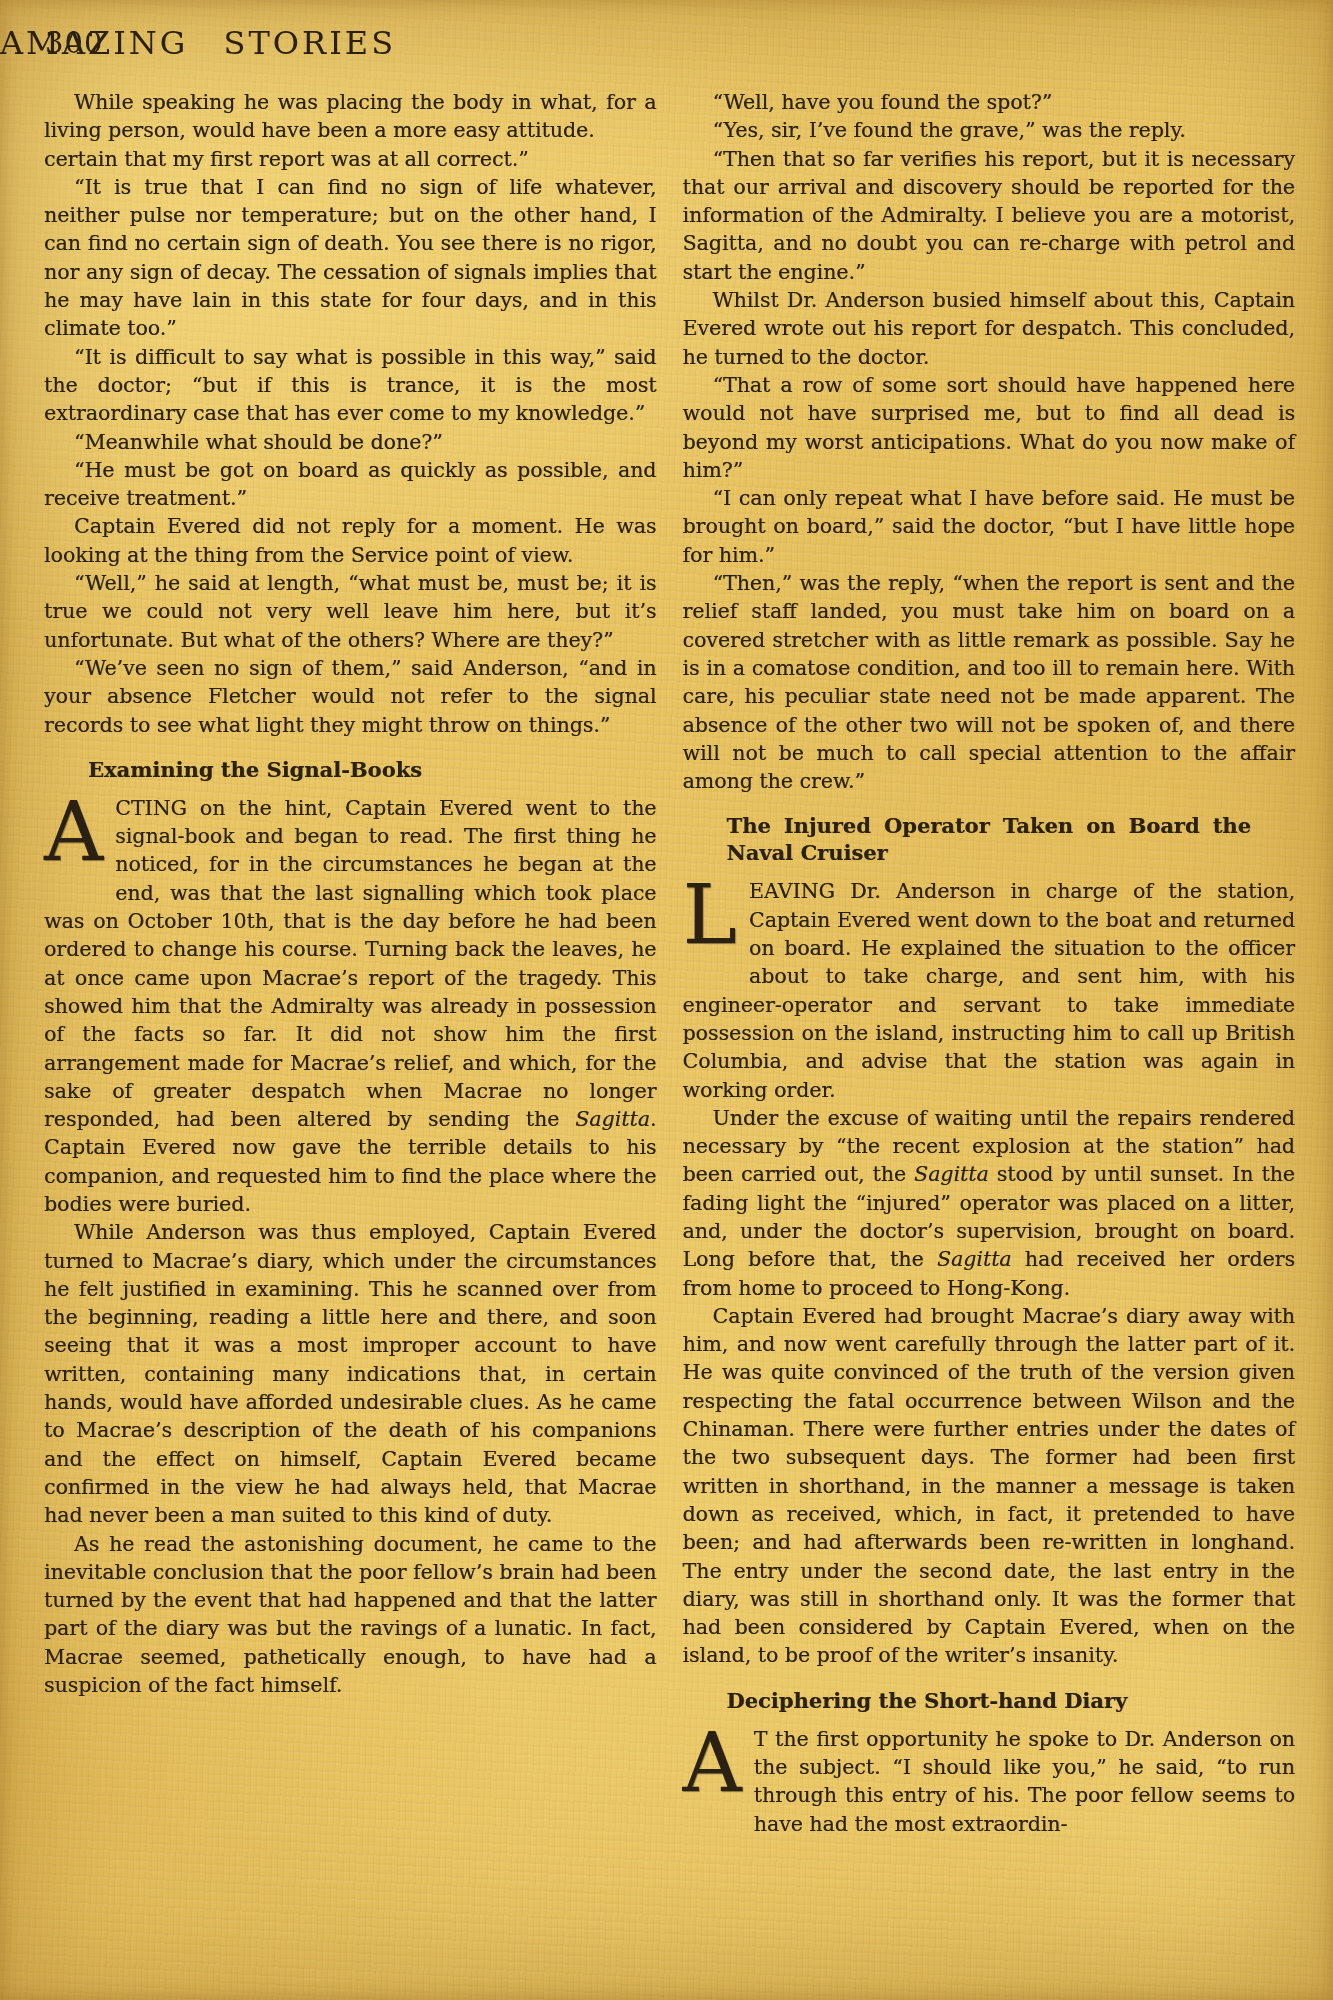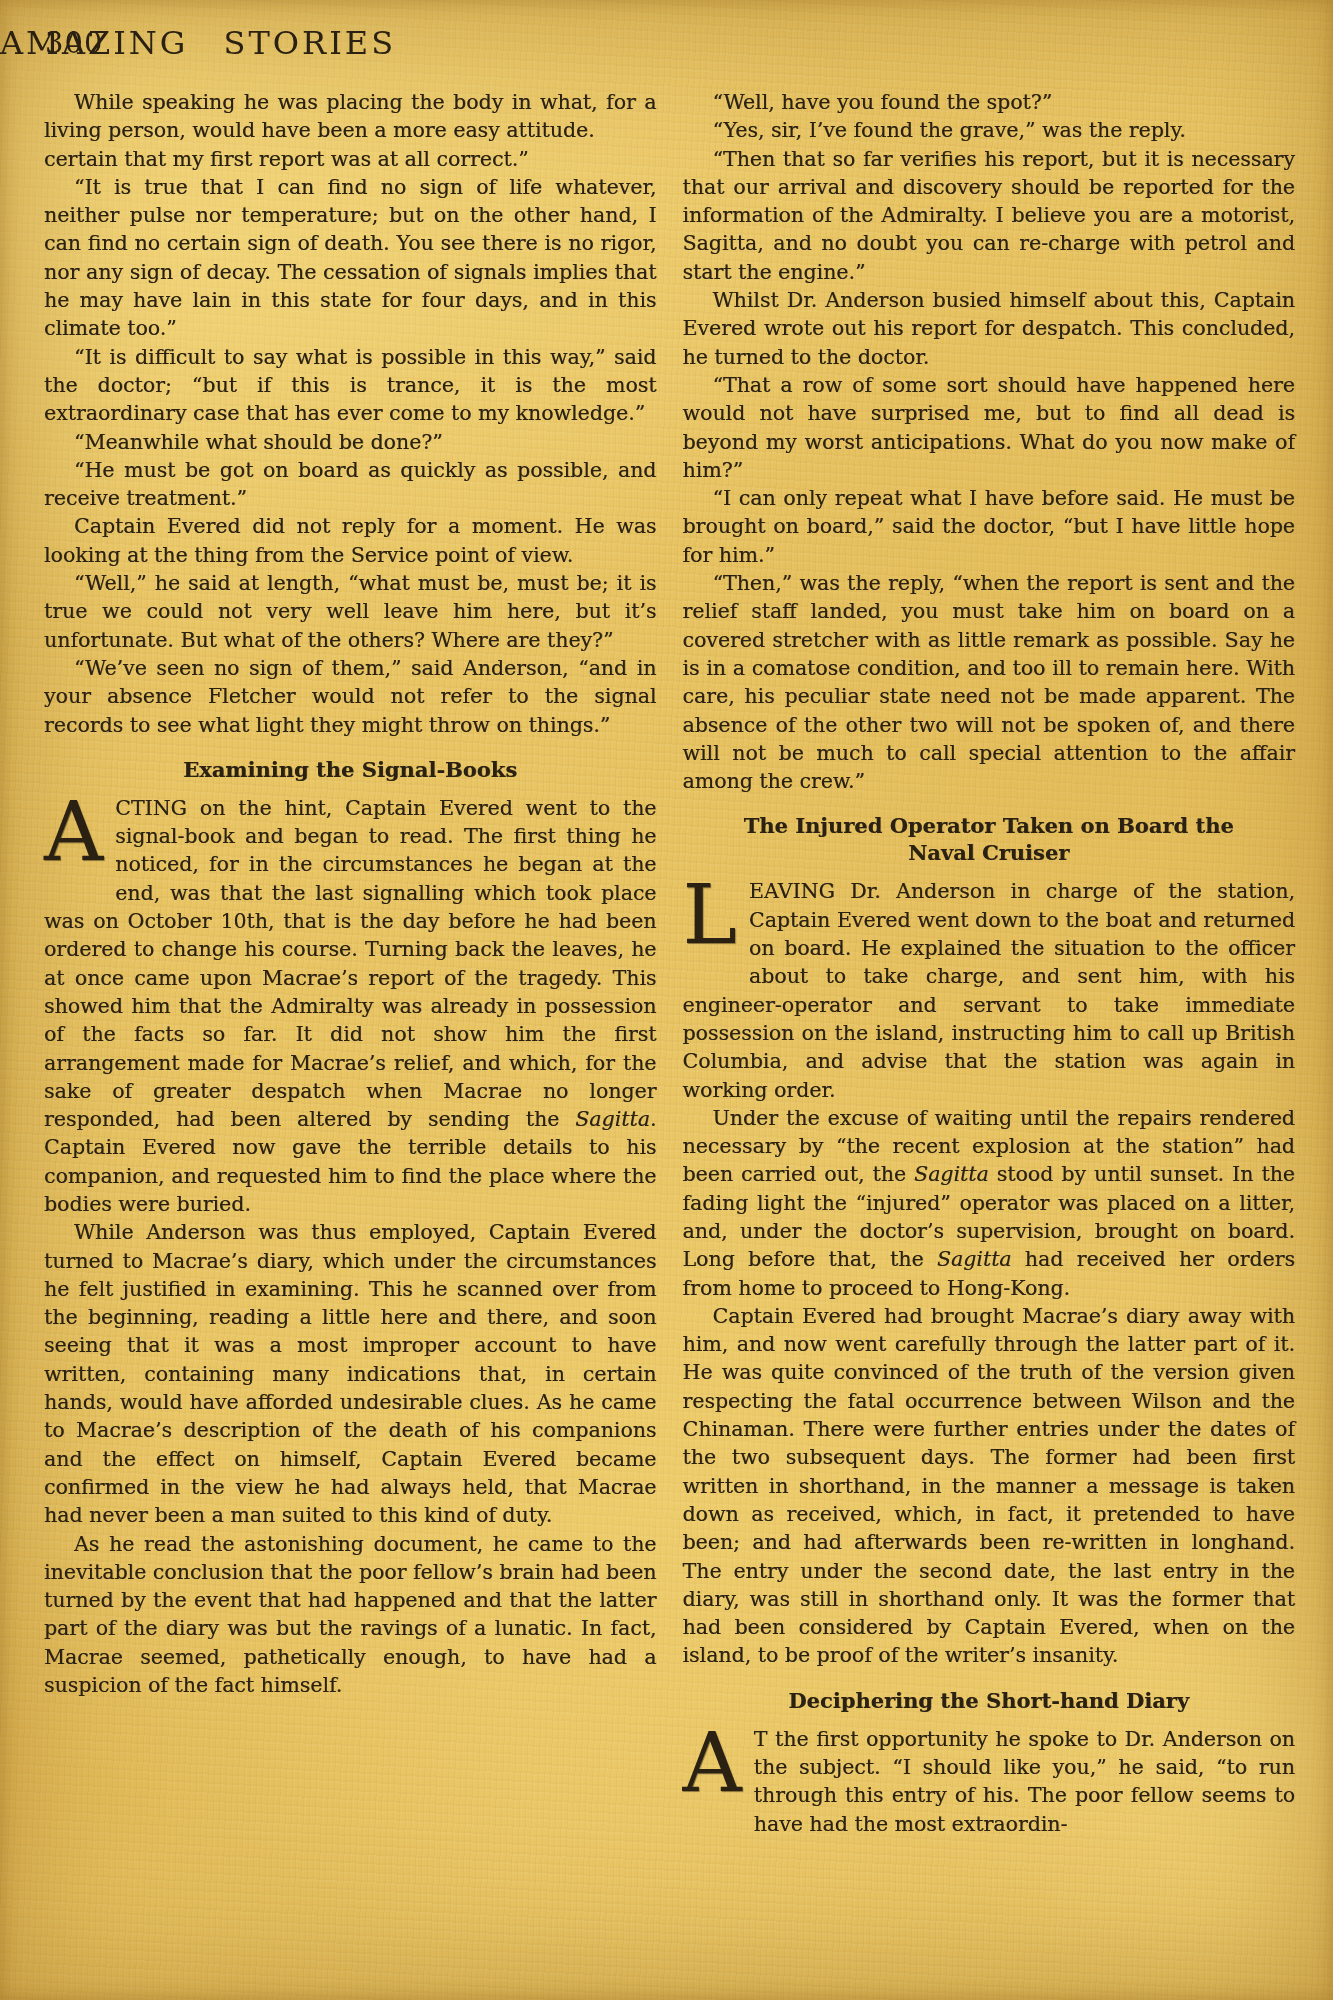--- a/index.html
+++ b/index.html
@@ -34,21 +34,21 @@
   .columns { display:flex; gap:26px; padding:0 38px 0 44px; }
   .column {
     flex:1 1 0; min-width:0;
     text-align:justify;
     font-size:20.5px; line-height:28.3px;
     text-shadow:0.4px 0.4px 0.6px rgba(46,36,16,0.55);
   }
   .para { margin:0; }
   .para.indent { text-indent:30px; }
   .section-heading {
-    font-size:21px; font-weight:bold; text-align:center;
+    font-size:21px; font-weight:bold; 
     line-height:27px;
     margin:17px 44px 11px;
     text-indent:0;
   }
   .dropcap {
     float:left;
     font-size:82px; line-height:66px; height:80px;
     margin:5px 12px 0 0;
     text-shadow:0.8px 0.8px 0.8px rgba(46,36,16,0.5);
   }

